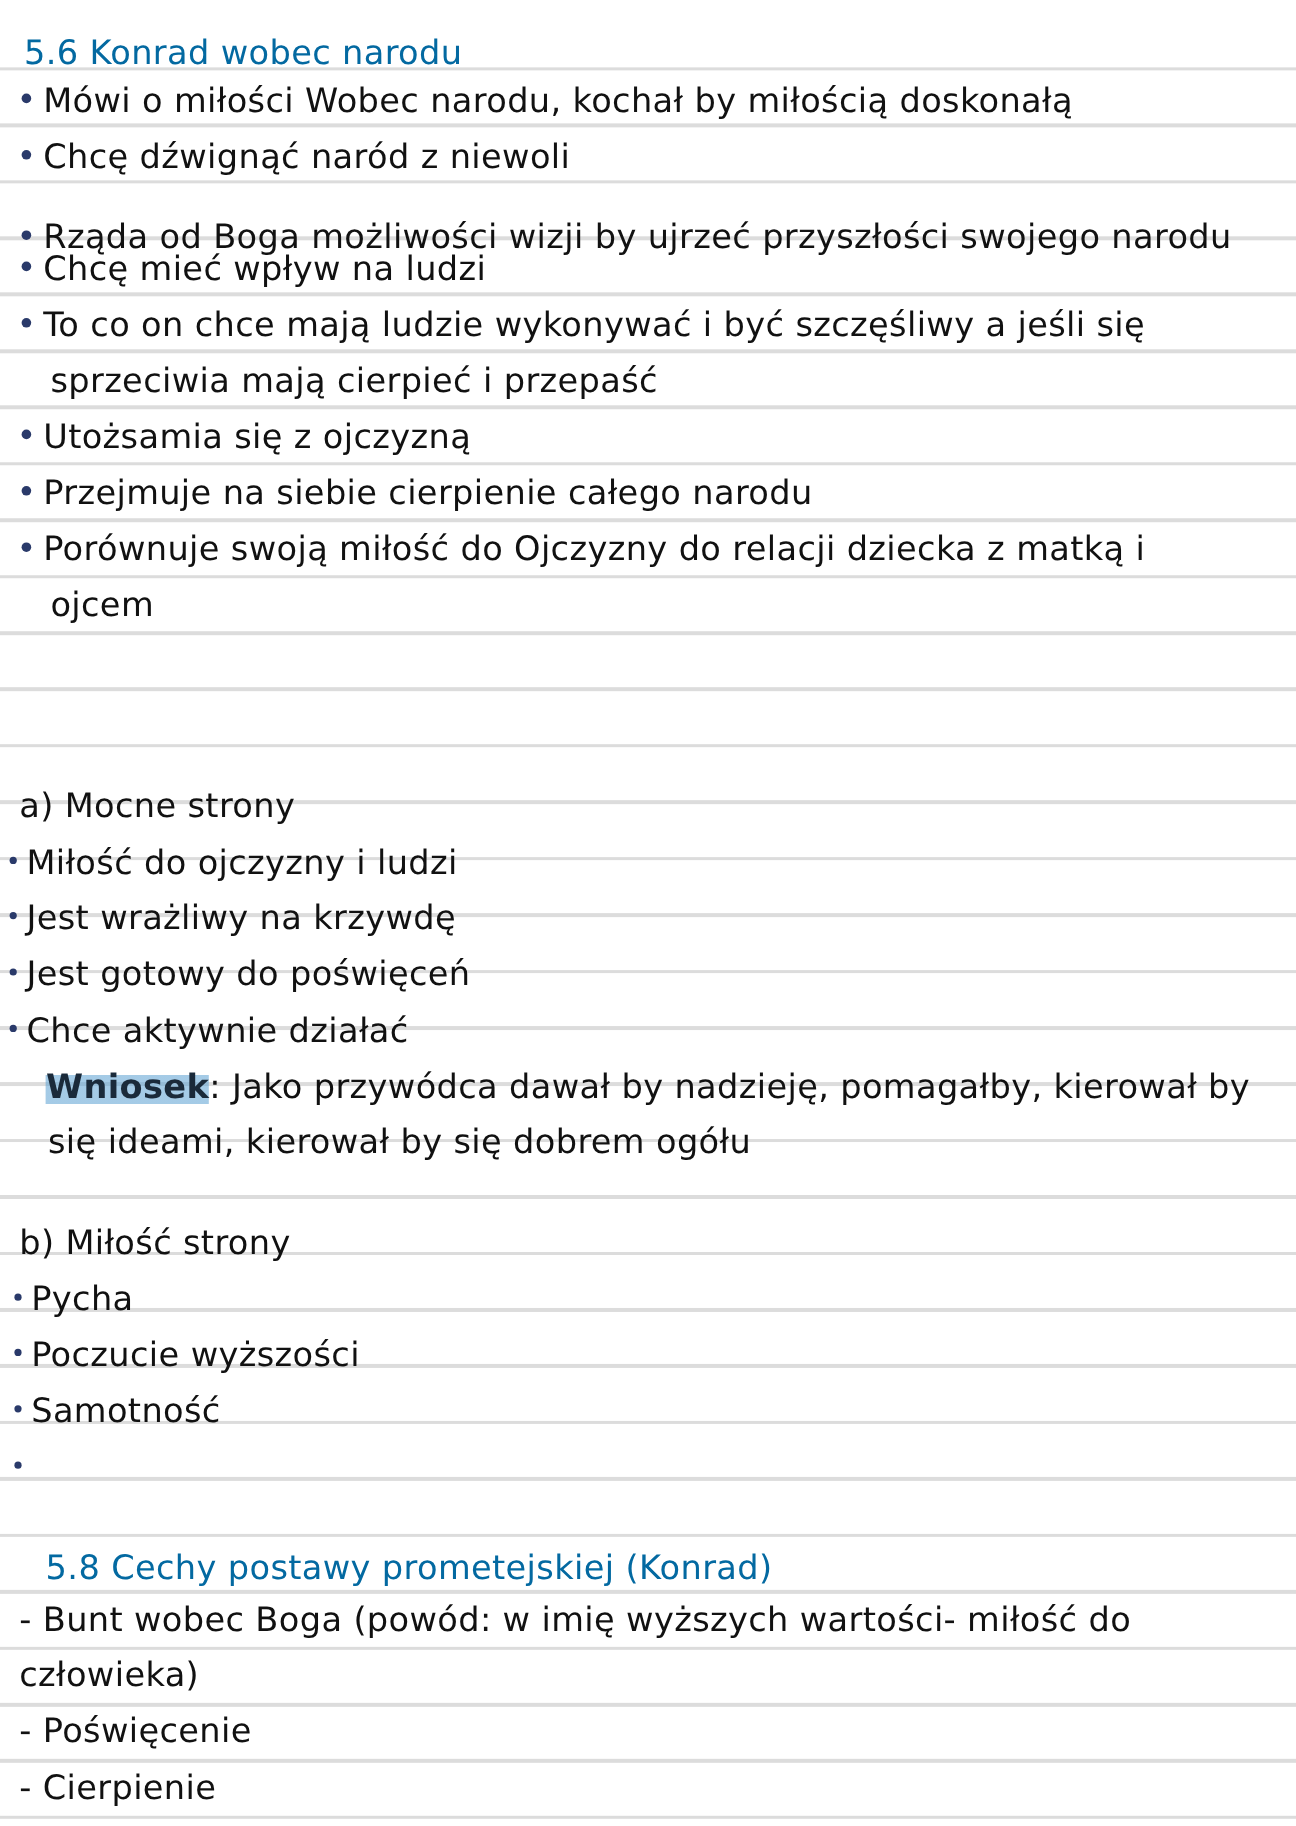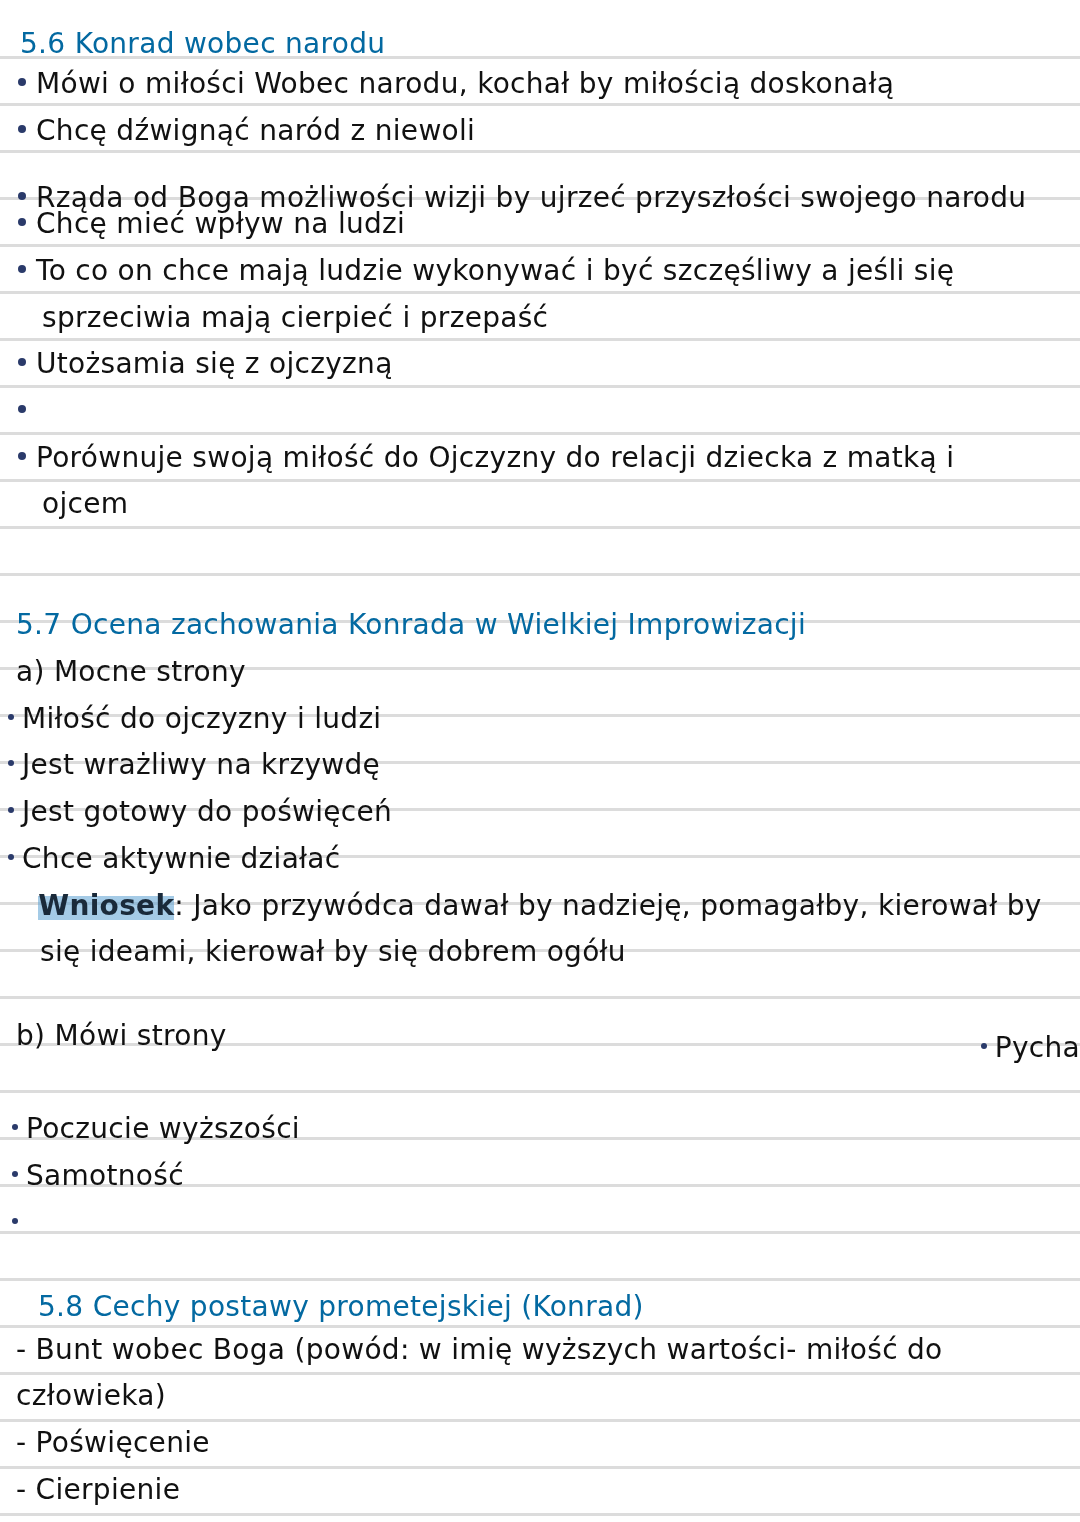--- a/index.html
+++ b/index.html
@@ -39,35 +39,34 @@
 <div class="page">
 
   <div class="line heading" style="top:24px;left:20px;">5.6 Konrad wobec narodu</div>
   <div class="line" style="top:64px;left:18px;"><span class="bullet"></span><span>Mówi o miłości Wobec narodu, kochał by miłością doskonałą</span></div>
   <div class="line" style="top:111px;left:18px;"><span class="bullet"></span><span>Chcę dźwignąć naród z niewoli</span></div>
   <div class="line" style="top:158px;left:18px;margin-top:20px;"><span class="bullet"></span><span>Rząda od Boga możliwości wizji by ujrzeć przyszłości swojego narodu</span></div>
   <div class="line" style="top:204px;left:18px;"><span class="bullet"></span><span>Chcę mieć wpływ na ludzi</span></div>
   <div class="line" style="top:251px;left:18px;"><span class="bullet"></span><span>To co on chce mają ludzie wykonywać i być szczęśliwy a jeśli się</span></div>
   <div class="line" style="top:298px;left:42px;">sprzeciwia mają cierpieć i przepaść</div>
   <div class="line" style="top:344px;left:18px;"><span class="bullet"></span><span>Utożsamia się z ojczyzną</span></div>
-  <div class="line" style="top:391px;left:18px;"><span class="bullet"></span></div>
+  <div class="line" style="top:391px;left:18px;"><span class="bullet"></span><span>Przejmuje na siebie cierpienie całego narodu</span></div>
   <div class="line" style="top:438px;left:18px;"><span class="bullet"></span><span>Porównuje swoją miłość do Ojczyzny do relacji dziecka z matką i</span></div>
   <div class="line" style="top:484px;left:42px;">ojcem</div>
 
-  <div class="line heading" style="top:605px;left:16px;">5.7 Ocena zachowania Konrada w Wielkiej Improwizacji</div>
   <div class="line" style="top:652px;left:16px;">a) Mocne strony</div>
   <div class="line" style="top:699px;left:8px;"><span class="bullet" style="width:6px;height:6px;margin-right:8px;"></span><span>Miłość do ojczyzny i ludzi</span></div>
   <div class="line" style="top:745px;left:8px;"><span class="bullet" style="width:6px;height:6px;margin-right:8px;"></span><span>Jest wrażliwy na krzywdę</span></div>
   <div class="line" style="top:792px;left:8px;"><span class="bullet" style="width:6px;height:6px;margin-right:8px;"></span><span>Jest gotowy do poświęceń</span></div>
   <div class="line" style="top:839px;left:8px;"><span class="bullet" style="width:6px;height:6px;margin-right:8px;"></span><span>Chce aktywnie działać</span></div>
   <div class="line" style="top:886px;left:0;text-align:center;"><span class="highlight">Wniosek</span><span>: Jako przywódca dawał by nadzieję, pomagałby, kierował by</span></div>
   <div class="line" style="top:932px;left:16px;margin-left:24px;">się ideami, kierował by się dobrem ogółu</div>
 
-  <div class="line" style="top:1016px;left:16px;">b) Mówi strony</div>
-  <div class="line" style="top:1028px;left:12px;text-align:right;"><span class="bullet" style="width:6px;height:6px;margin-right:8px;"></span><span>Pycha</span></div>
+  <div class="line" style="top:1016px;left:16px;">b) Miłość strony</div>
+  <div class="line" style="top:1063px;left:12px;"><span class="bullet" style="width:6px;height:6px;margin-right:8px;"></span><span>Pycha</span></div>
   <div class="line" style="top:1109px;left:12px;"><span class="bullet" style="width:6px;height:6px;margin-right:8px;"></span><span>Poczucie wyższości</span></div>
   <div class="line" style="top:1156px;left:12px;"><span class="bullet" style="width:6px;height:6px;margin-right:8px;"></span><span>Samotność</span></div>
   <div class="line" style="top:1203px;left:12px;"><span class="bullet" style="width:6px;height:6px;margin-right:8px;"></span></div>
 
   <div class="line heading" style="top:1287px;left:16px;margin-left:22px;">5.8 Cechy postawy prometejskiej (Konrad)</div>
   <div class="line" style="top:1330px;left:16px;">- Bunt wobec Boga (powód: w imię wyższych wartości- miłość do</div>
   <div class="line" style="top:1376px;left:16px;">człowieka)</div>
   <div class="line" style="top:1423px;left:16px;">- Poświęcenie</div>
   <div class="line" style="top:1470px;left:16px;">- Cierpienie</div>
 

